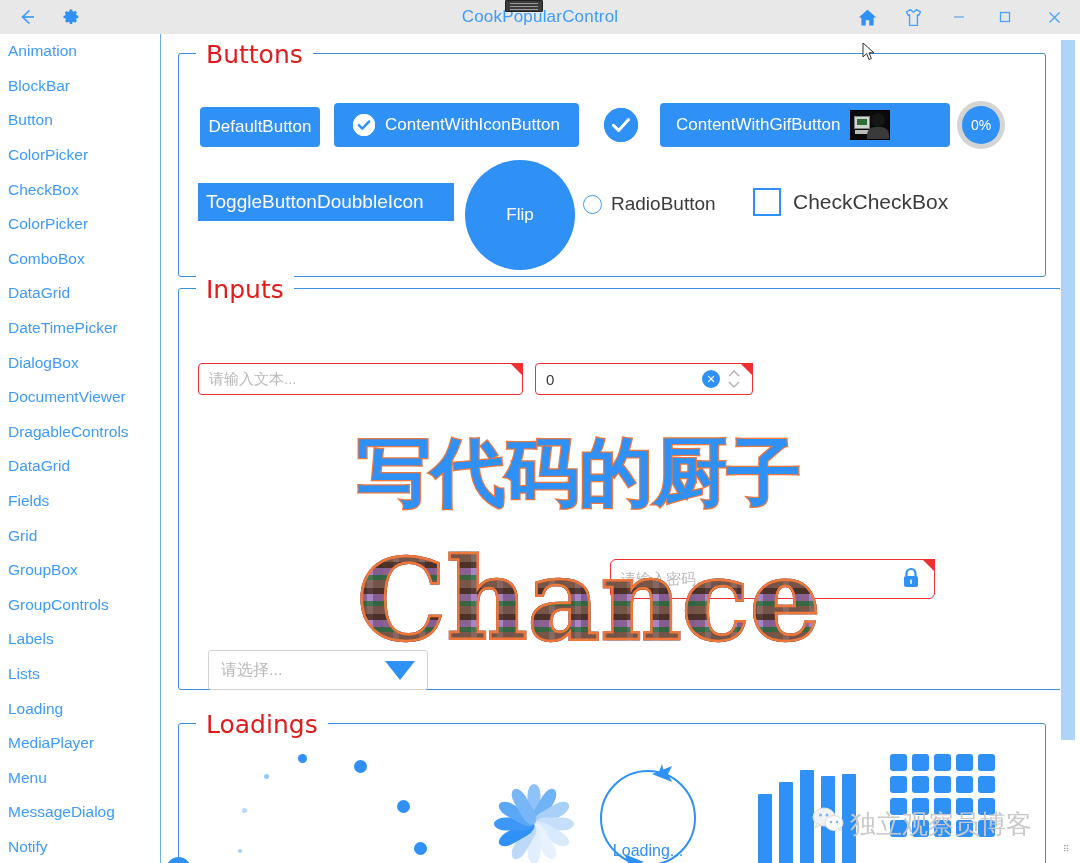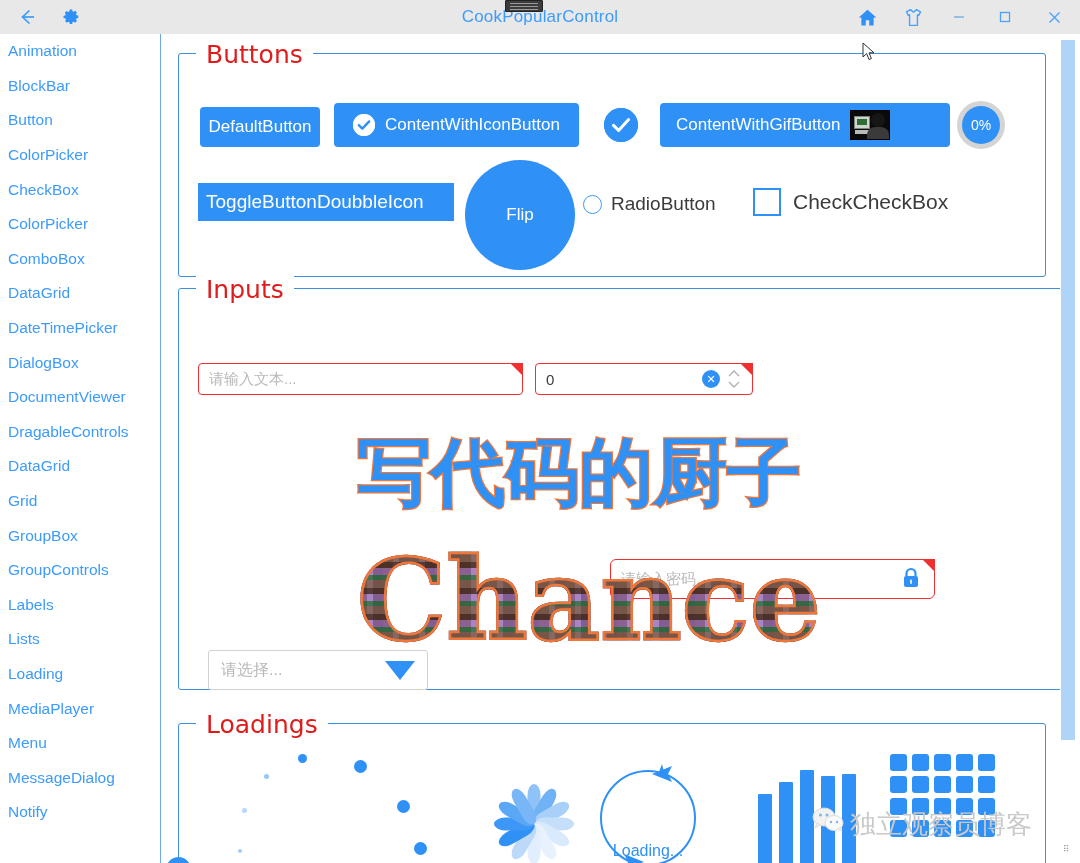--- a/index.html
+++ b/index.html
@@ -330,20 +330,23 @@
   <div class="side-item">
       <span>DocumentViewer</span>
     </div>
   <div class="side-item">
       <span>DragableControls</span>
     </div>
   <div class="side-item">
       <span>DataGrid</span>
     </div>
   <div class="side-item">
+      <span>Fields</span>
+    </div>
+  <div class="side-item">
       <span>Grid</span>
     </div>
   <div class="side-item">
       <span>GroupBox</span>
     </div>
   <div class="side-item">
       <span>GroupControls</span>
     </div>
   <div class="side-item">
       <span>Labels</span>

